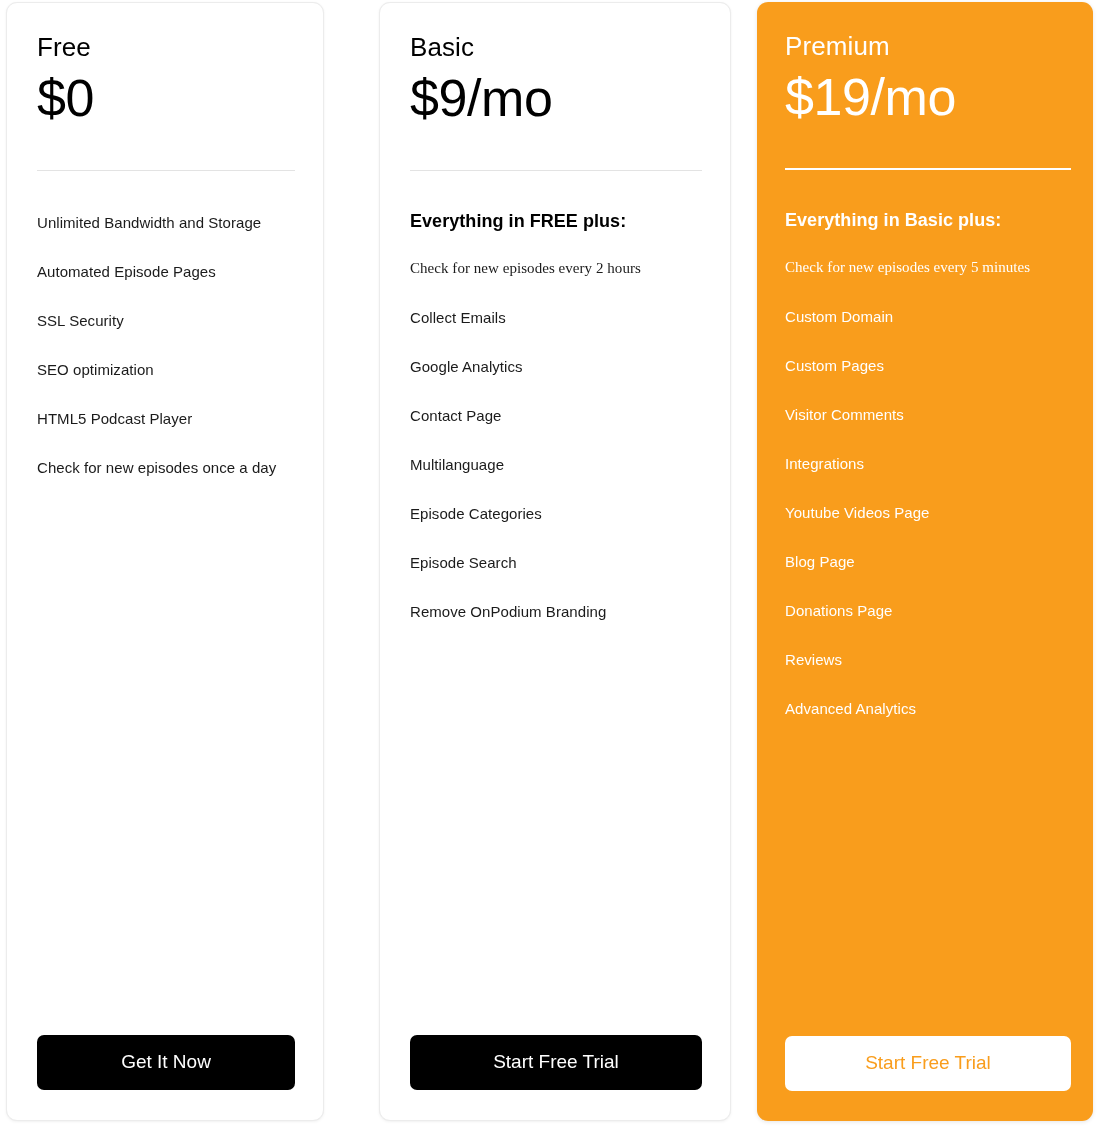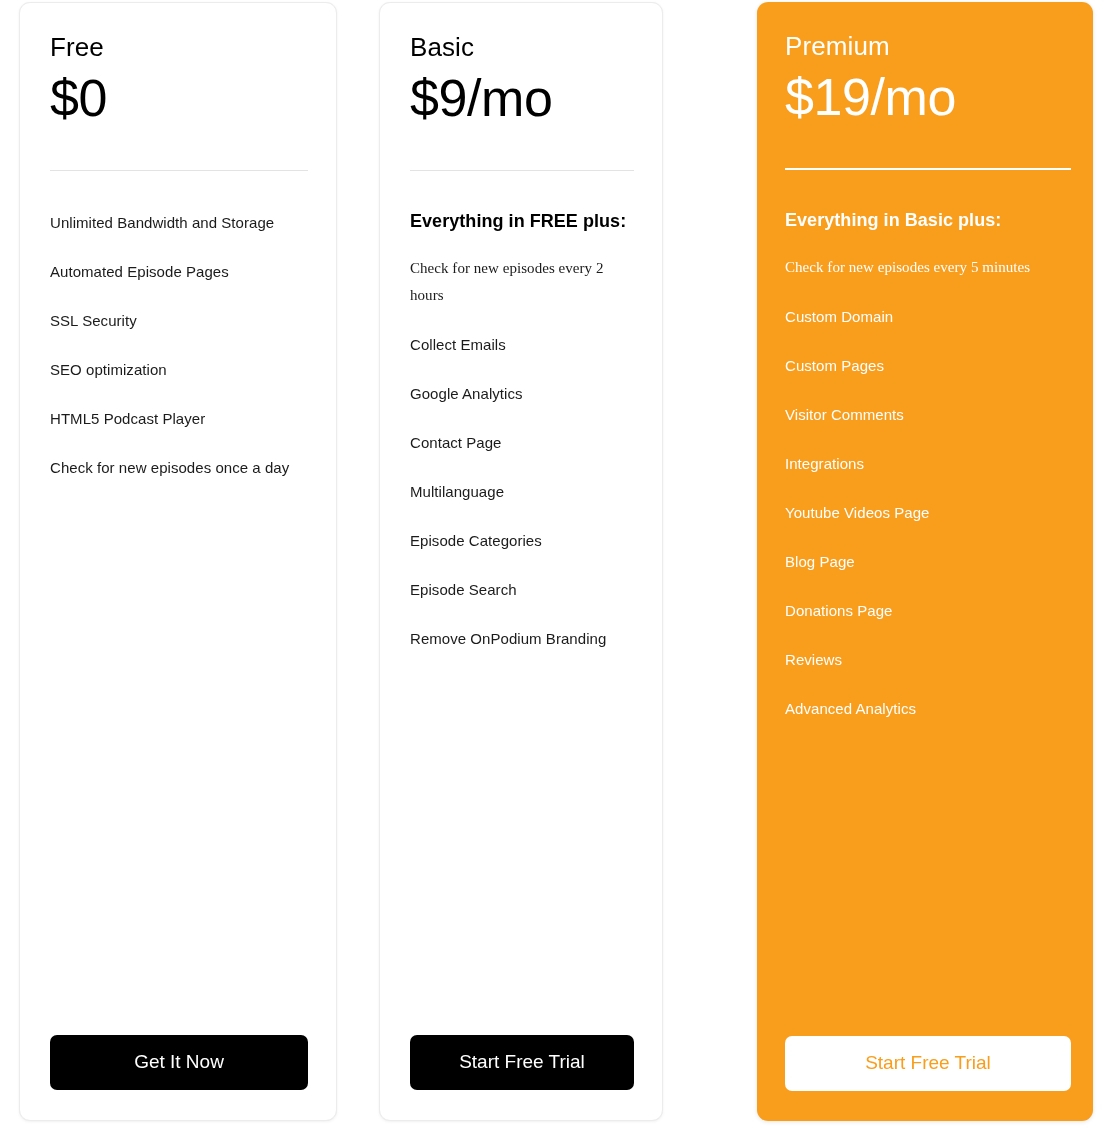--- a/index.html
+++ b/index.html
@@ -36,22 +36,22 @@
     flex-direction: column;
     padding: 30px 28px 30px 30px;
   }
 
   .card--light {
     background: #ffffff;
     border: 1px solid #ececec;
     box-shadow: 0 1px 3px rgba(0,0,0,0.055), 0 0 1px rgba(0,0,0,0.04);
   }
 
-  .card--free    { left: 19px;   width: 318px; }
-  .card--basic   { left: 379px; width: 284px; }
+  .card--free    { left: 6px;   width: 318px; }
+  .card--basic   { left: 379px; width: 352px; }
   .card--premium {
     left: 757px;
     width: 336px;
     background: #f99d1c;
     border: none;
     box-shadow: 0 1px 4px rgba(0,0,0,0.10);
     padding: 30px 22px 30px 28px;
   }
 
   

